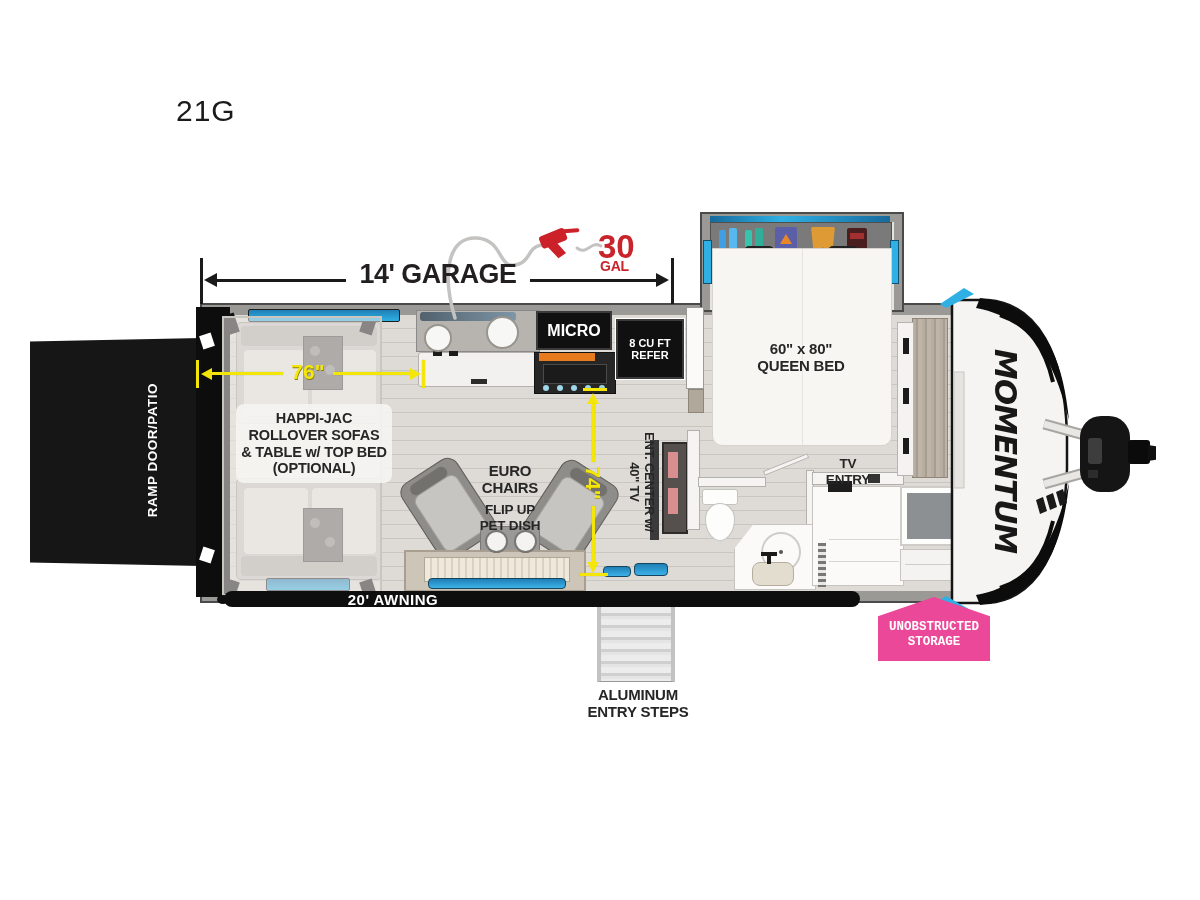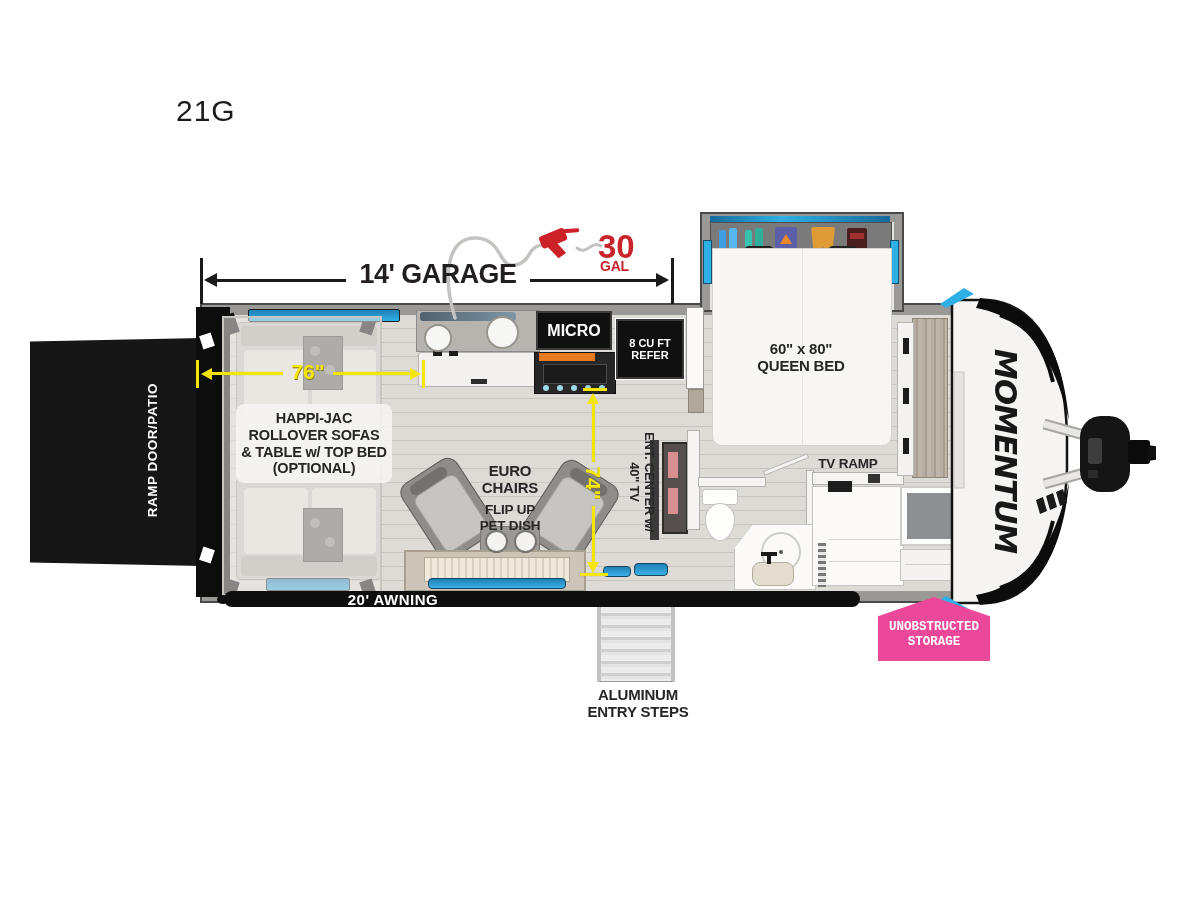--- a/index.html
+++ b/index.html
@@ -329,21 +329,21 @@
     <div class="drain">
       <div class="drain-dot"></div>
     </div>
   </div>
   <div class="abs faucet-base">
     <div style="position:absolute;left:14px;top:-9px;width:4px;height:10px;background:#1a1a1a;"></div>
     <div style="position:absolute;left:8px;top:-11px;width:16px;height:4px;background:#1a1a1a;"></div>
   </div>
   <div class="abs accordion"></div>
 
-  <div class="label tvprep-label">TV RAMP</div>
+  <div class="label tvprep-label">TV ENTRY</div>
   <div class="white-wall" style="left:812px;top:472px;width:92px;height:13px;"></div>
   <div class="abs bracket"></div>
   <div style="position:absolute;left:868px;top:474px;width:12px;height:9px;background:#333;z-index:4;"></div>
   <div class="abs wardrobe">
     <div style="position:absolute;left:16px;top:52px;width:70px;height:1px;background:#d8d6d2;"></div>
     <div style="position:absolute;left:16px;top:74px;width:70px;height:1px;background:#d8d6d2;"></div>
   </div>
   <div class="abs cab-outer">
     <div class="cab-gray"></div>
   </div>

